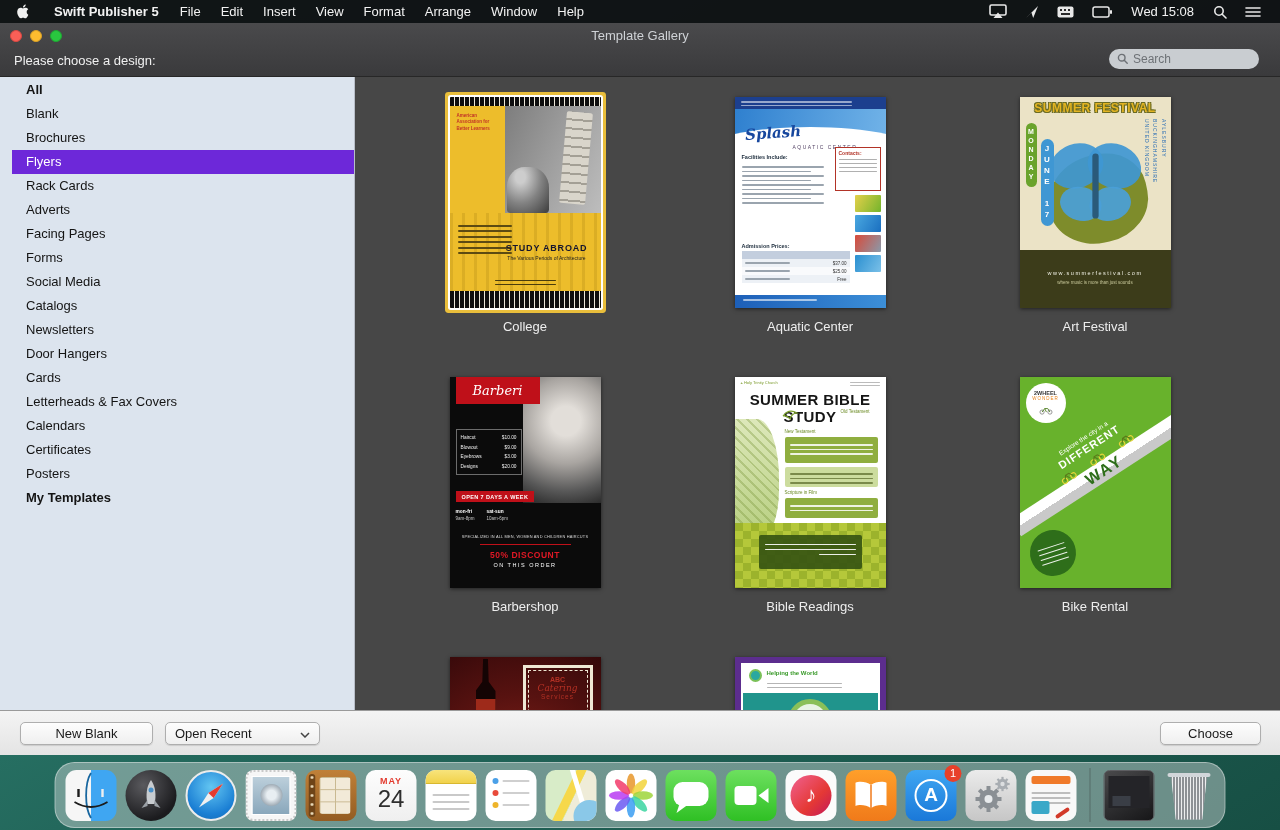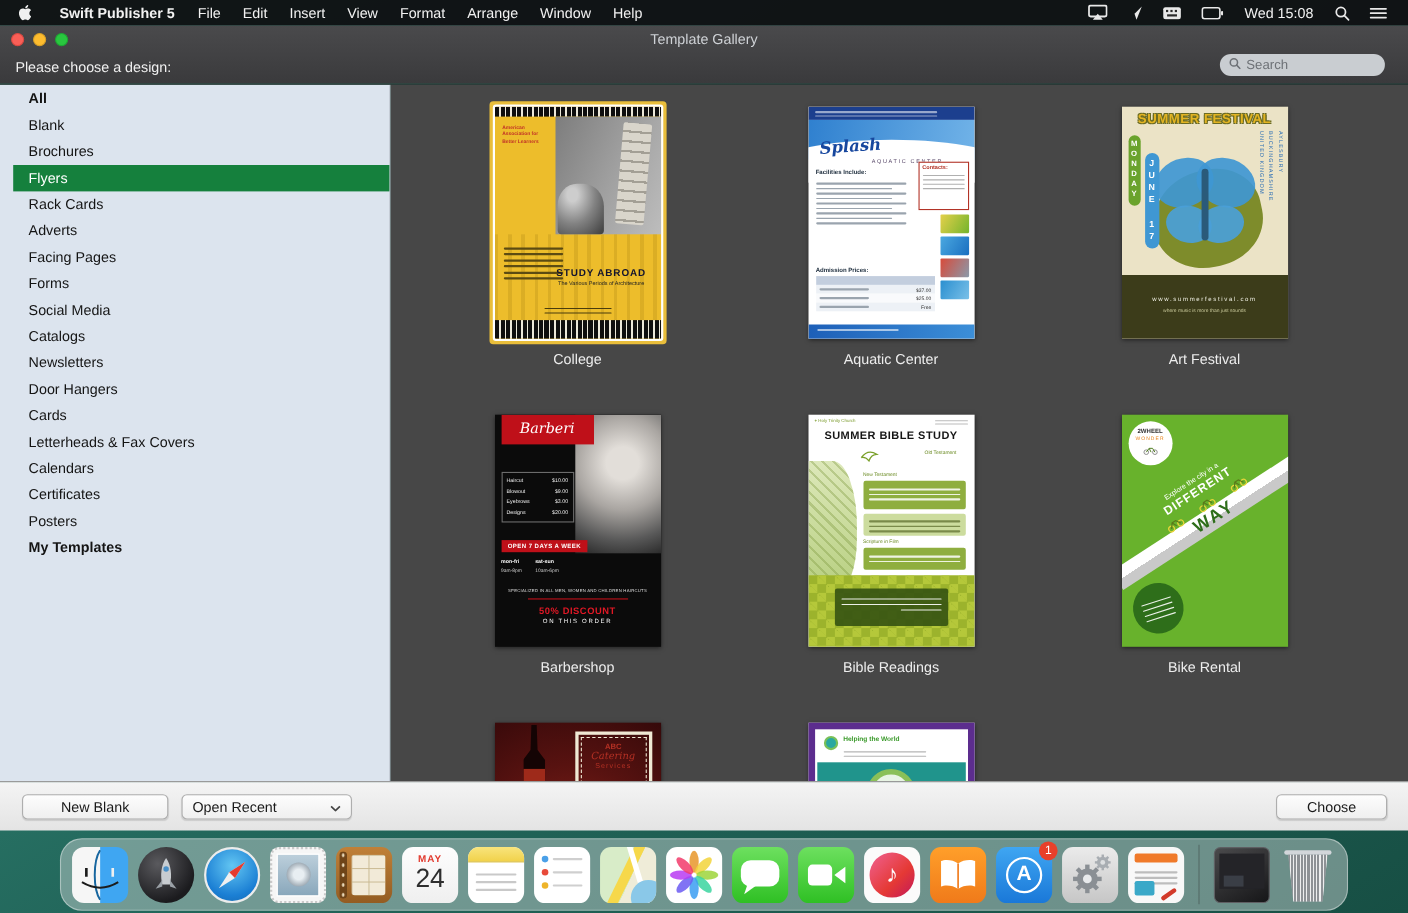--- a/index.html
+++ b/index.html
@@ -30,21 +30,21 @@
   .win-title{position:absolute;top:5px;left:0;width:100%;text-align:center;font-size:13px;color:#cfd2d6;}
   .prompt{position:absolute;left:14px;bottom:8px;font-size:13px;color:#f0f0f0;}
   .search{position:absolute;right:21px;bottom:7px;width:150px;height:20px;background:#c9cdd1;border-radius:10px;display:flex;align-items:center;padding:0 8px;gap:5px;}
   .search input{flex:1;border:none;outline:none;background:transparent;font-size:12px;color:#333;font-family:inherit;min-width:0;}
   .search input::placeholder{color:#6d7176;}
 
   
   .sidebar{position:absolute;top:77px;left:0;width:355px;height:633px;background:#dce4ee;border-right:1px solid #b8bec8;padding-top:1px;z-index:10;}
   .sb-item{height:24px;line-height:24px;padding-left:14px;font-size:13px;color:#141414;white-space:nowrap;margin-left:12px;}
   .sb-item.bold{font-weight:bold;}
-  .sb-item.selected{background:#15803d;color:#fff;}
+  .sb-item.selected{background:#6d28d9;color:#fff;}
 
   
   .main{position:absolute;top:77px;left:355px;width:925px;height:633px;background:#474747;overflow:hidden;z-index:10;}
   .thumb{position:absolute;width:170px;text-align:center;}
   .thumb-img{position:relative;width:151px;height:211px;margin:0 auto;overflow:hidden;background:#fff;box-shadow:0 1px 4px rgba(0,0,0,0.55);}
   .thumb.selected .thumb-img{box-shadow:0 0 0 2px #fff,0 0 0 5px #e9be3b;border-radius:1px;}
   .thumb-label{margin-top:11px;font-size:13px;color:#ededed;}
 
   
   .t-college{background:#edbd2b;}
@@ -121,21 +121,21 @@
   .bb-line{position:absolute;top:167px;left:30px;width:91px;height:1px;background:#bf1019;}
   .bb-disc{position:absolute;top:173px;left:0;width:100%;text-align:center;font-size:8.5px;font-weight:bold;color:#e01825;letter-spacing:.5px;}
   .bb-disc2{position:absolute;top:185px;left:0;width:100%;text-align:center;font-size:5.5px;color:#fff;letter-spacing:1.5px;}
 
   
   .t-bible{background:#fff;}
   .bi-church{position:absolute;top:3px;left:6px;font-size:4px;color:#7a9a2a;}
   .bi-church::before{content:"+ ";font-weight:bold;}
   .bi-toplines{position:absolute;top:3px;right:6px;width:30px;}
   .bi-toplines .ln{height:1.2px;margin:1.8px 0;background:#bbb;}
-  .bi-title{position:absolute;top:14px;left:0;width:100%;text-align:center;font-size:10px;font-weight:bold;color:#151515;letter-spacing:.4px;}
+  .bi-title{position:absolute;top:14px;left:0;width:100%;text-align:center;font-size:15px;font-weight:bold;color:#151515;letter-spacing:.4px;}
   .bi-dove{position:absolute;top:30px;left:46px;}
   .bi-sec0{position:absolute;top:32px;right:16px;font-size:4.5px;color:#6a8a22;}
   .bi-leaf{position:absolute;top:42px;left:0;width:44px;height:118px;background:linear-gradient(180deg,#dde8ba,#b7cf80);border-radius:0 50% 40% 0;}
   .bi-leaf::after{content:"";position:absolute;inset:0;background:repeating-linear-gradient(45deg,rgba(122,150,58,.35) 0 2px,transparent 2px 7px);border-radius:inherit;}
   .bi-sec1{position:absolute;top:52px;left:50px;font-size:4.5px;color:#6a8a22;}
   .bi-box1{position:absolute;top:60px;left:50px;width:93px;height:26px;background:#8fae3f;border-radius:2px;padding:4px 5px;}
   .bi-box1 .ln,.bi-box3 .ln{background:rgba(255,255,255,.85);height:1.5px;margin:3px 0;}
   .bi-box2{position:absolute;top:90px;left:50px;width:93px;height:20px;background:#ccdc9e;border-radius:2px;padding:3px 5px;}
   .bi-box2 .ln{background:#7a8a4a;height:1.5px;margin:3px 0;}
   .bi-sec2{position:absolute;top:113px;left:50px;font-size:4.5px;color:#6a8a22;}

